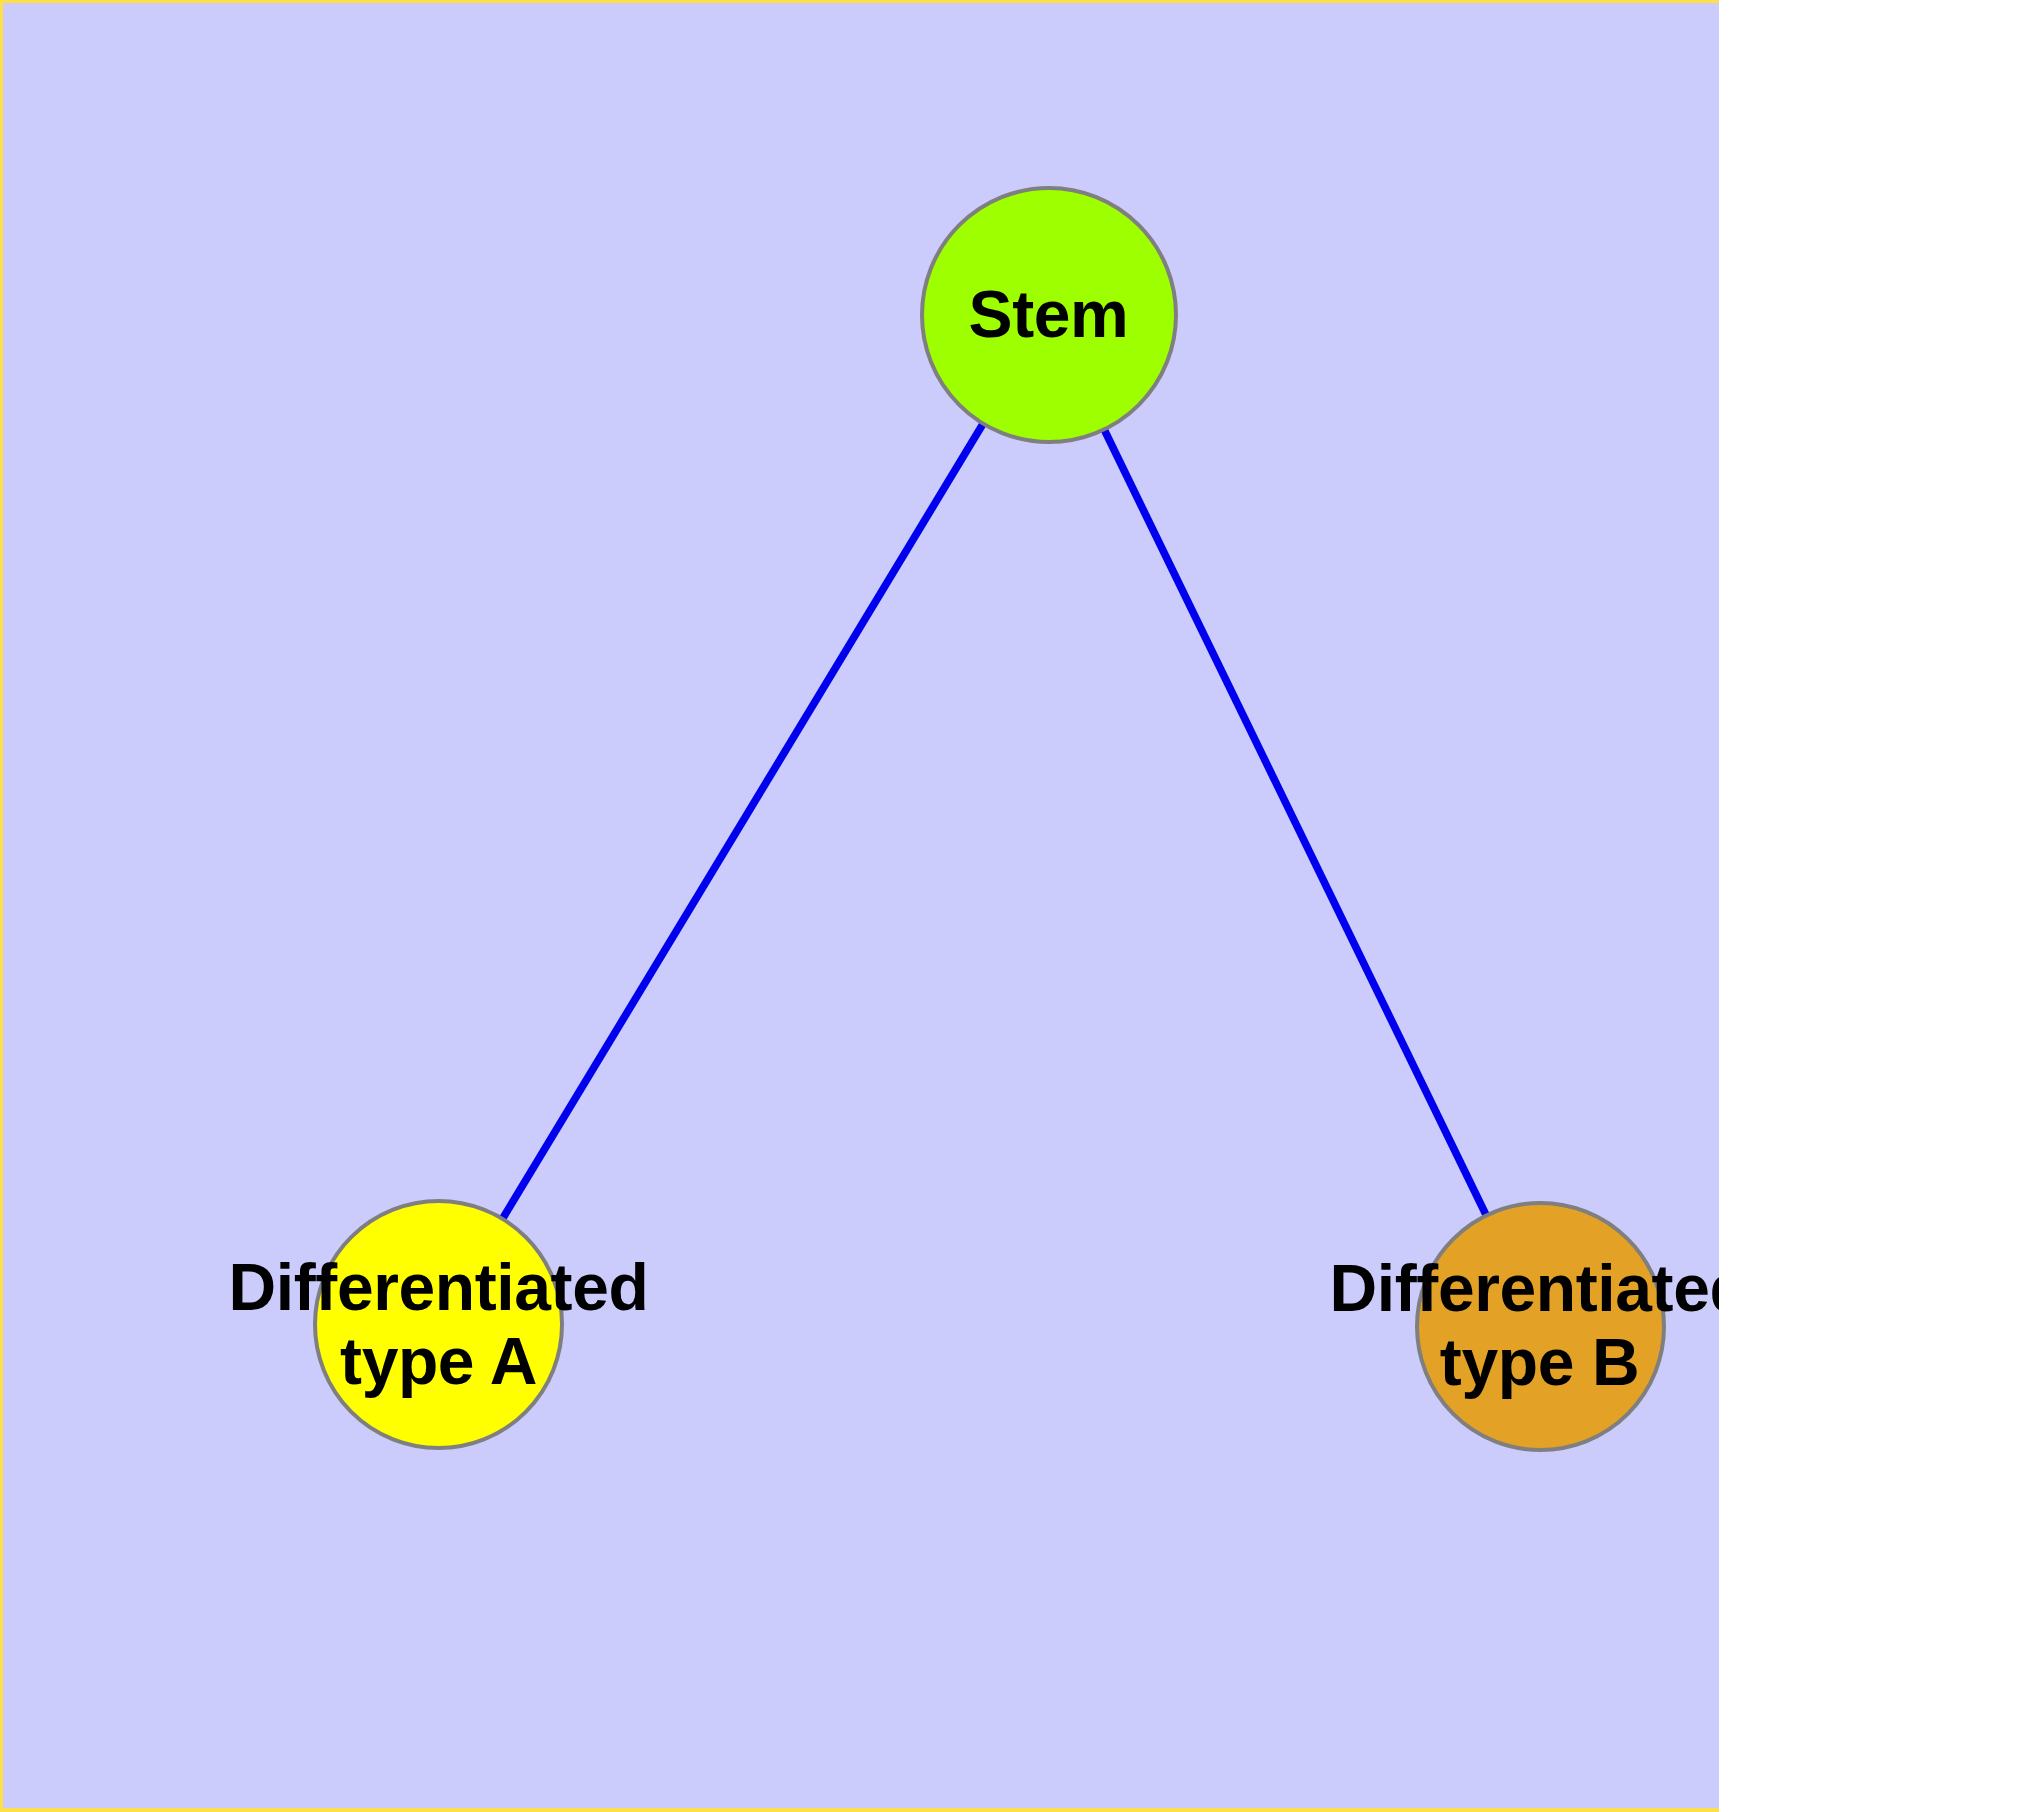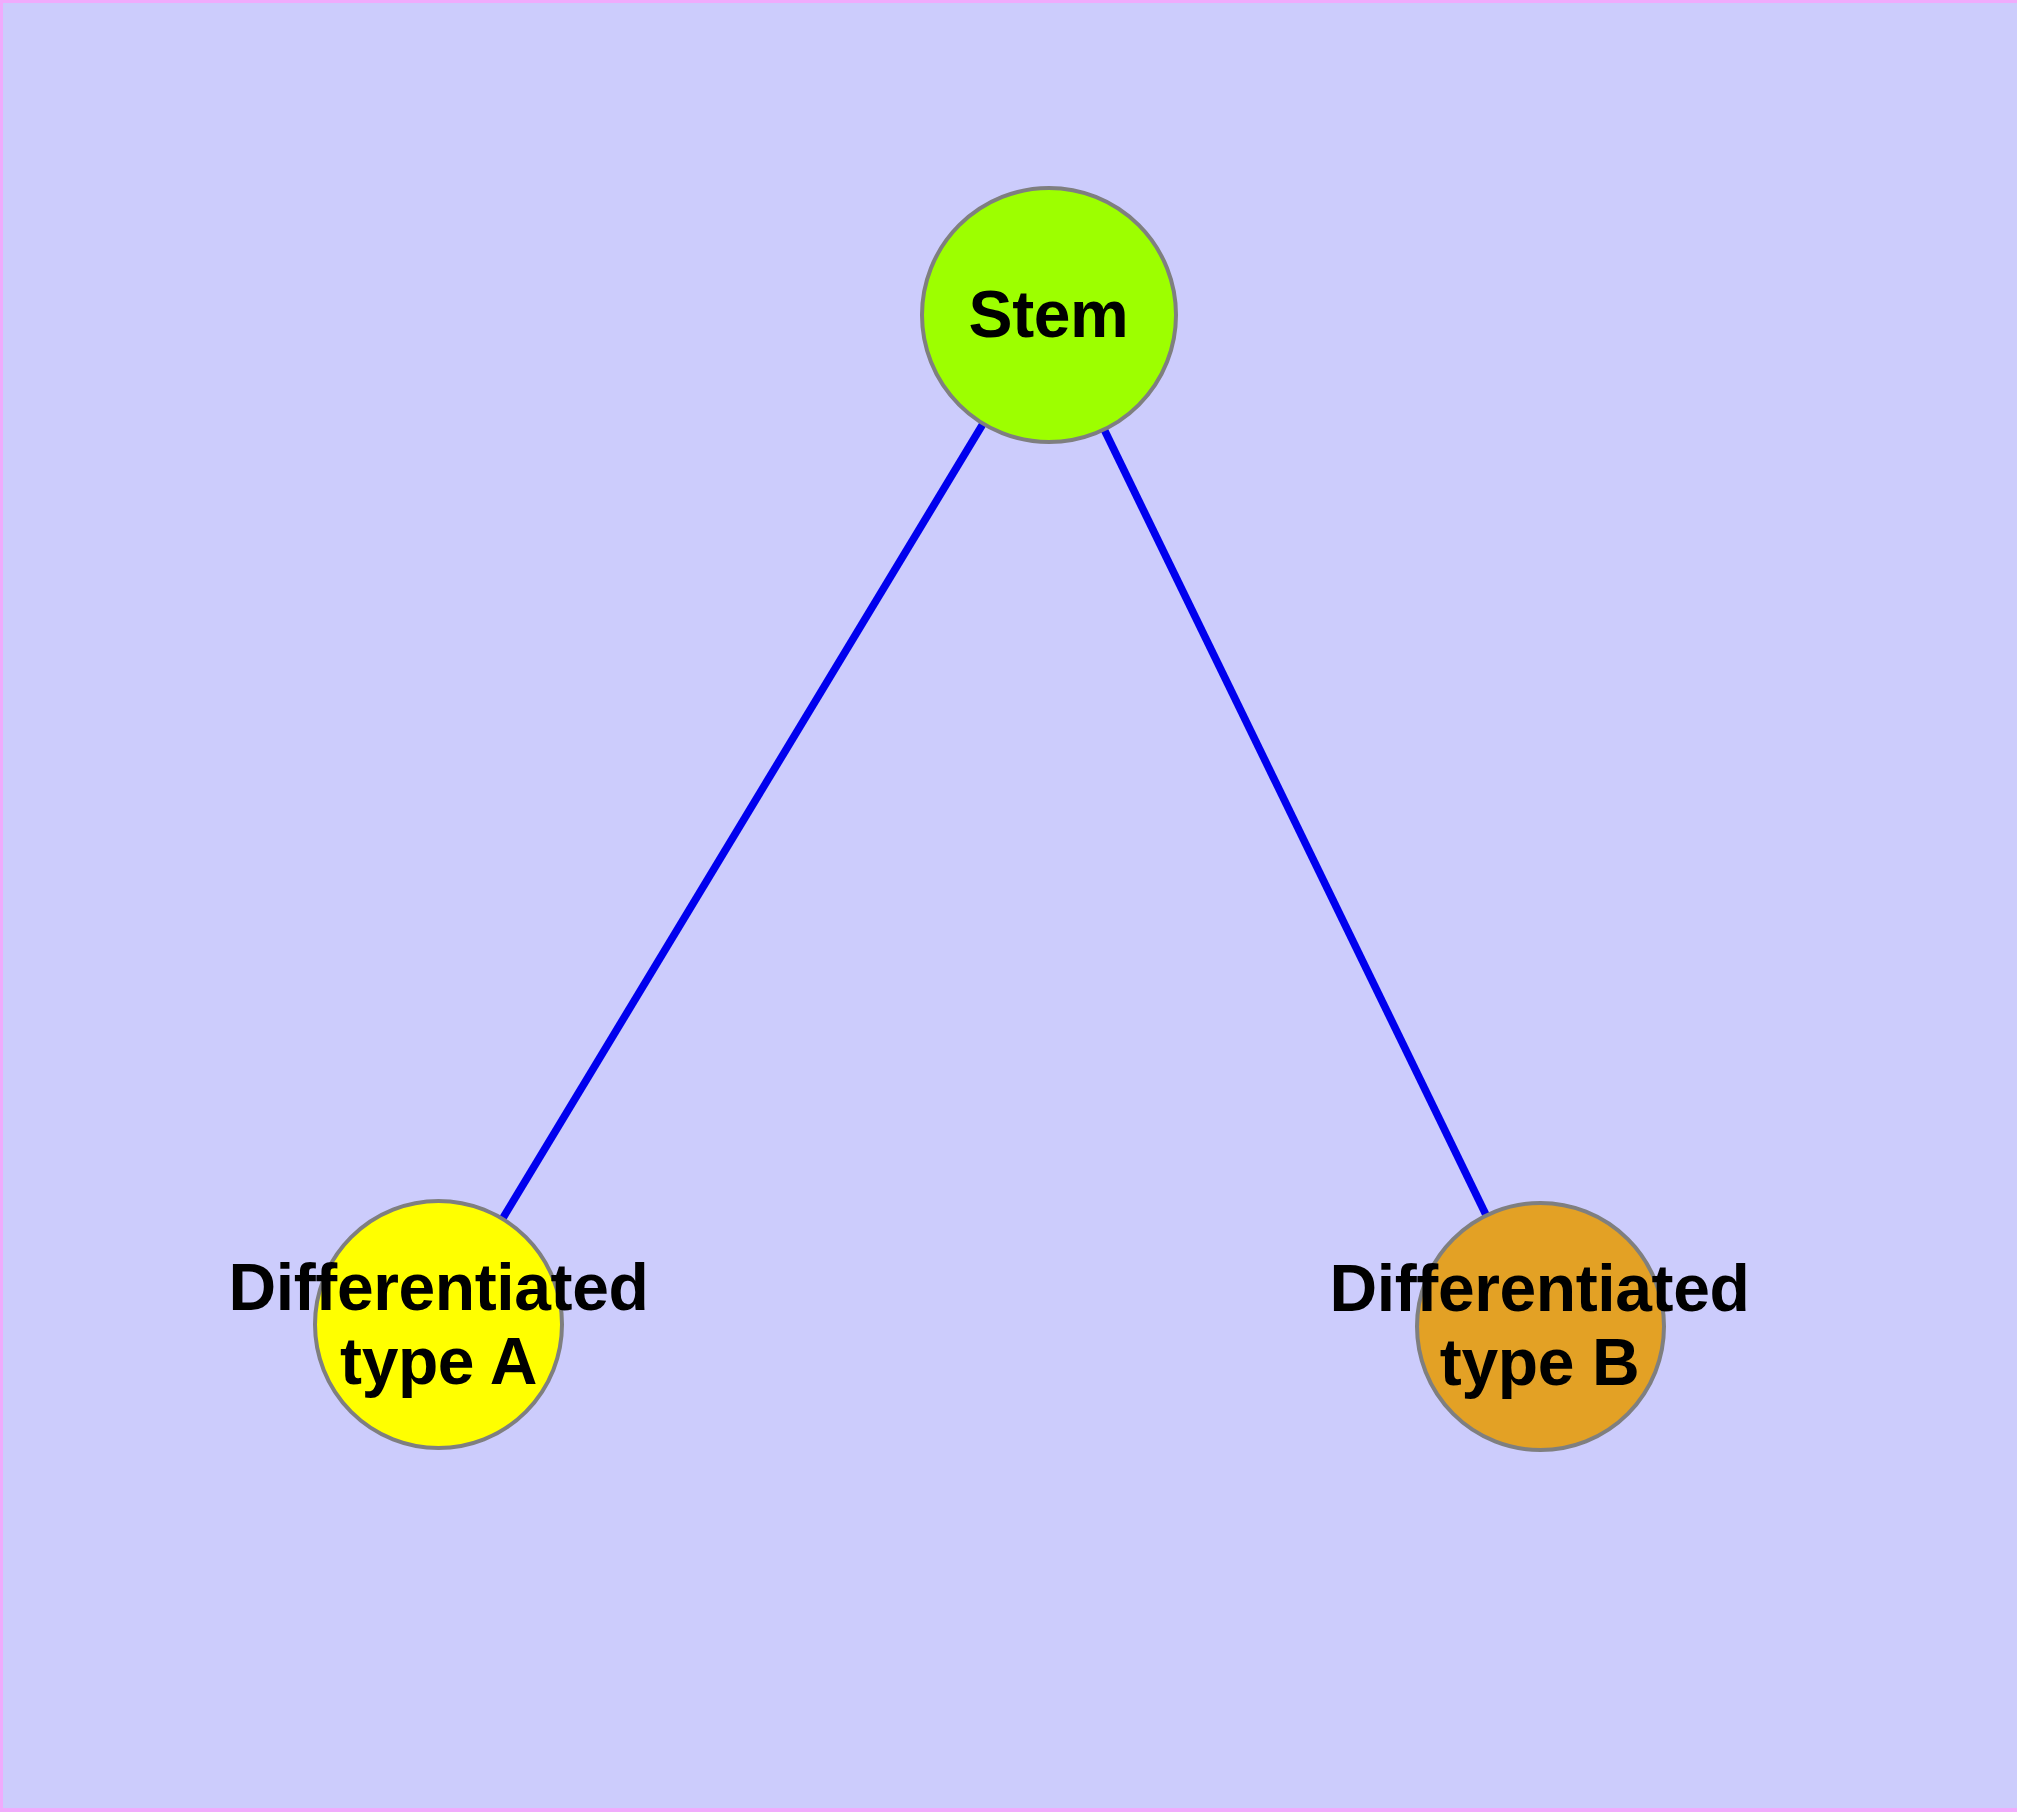--- a/index.html
+++ b/index.html
@@ -10,23 +10,23 @@
   }
   body {
     width: 2021px;
     height: 1812px;
     overflow: hidden;
     font-family: "Liberation Sans", sans-serif;
   }
 
   #graph-canvas {
     position: relative;
-    width: 2017px;
+    width: 1719px;
     height: 1812px;
-    background: #f0abfc;
+    background: #fde047;
     overflow: hidden;
   }
 
   
   #plot-area {
     position: absolute;
     left: 3.4px;
     top: 3.4px;
     width: 2014px;
     height: 1805px;

